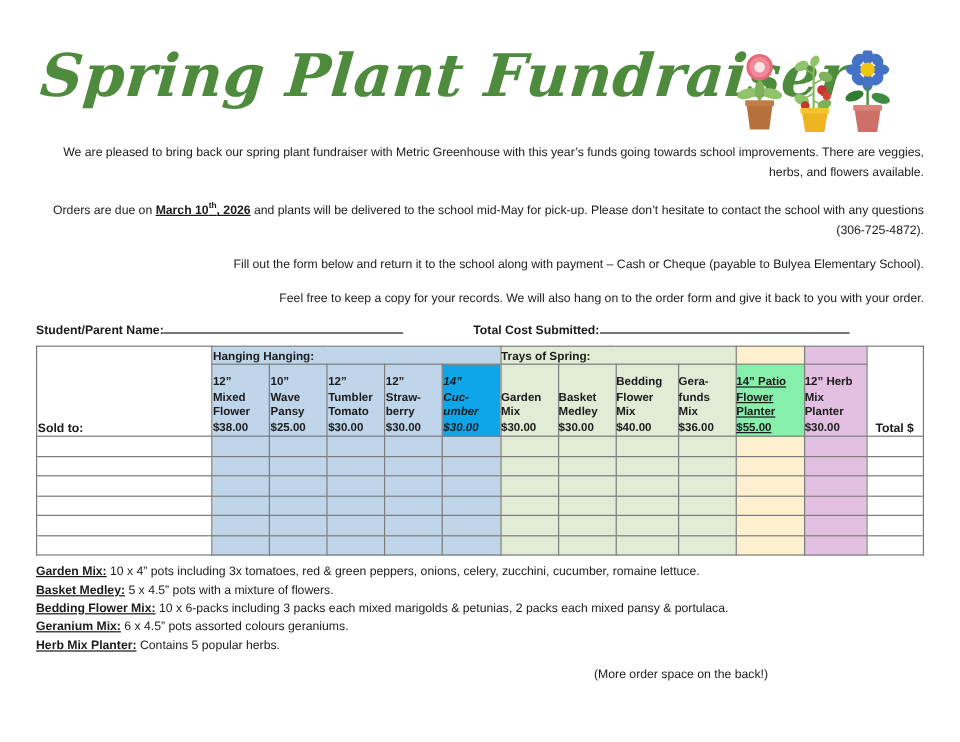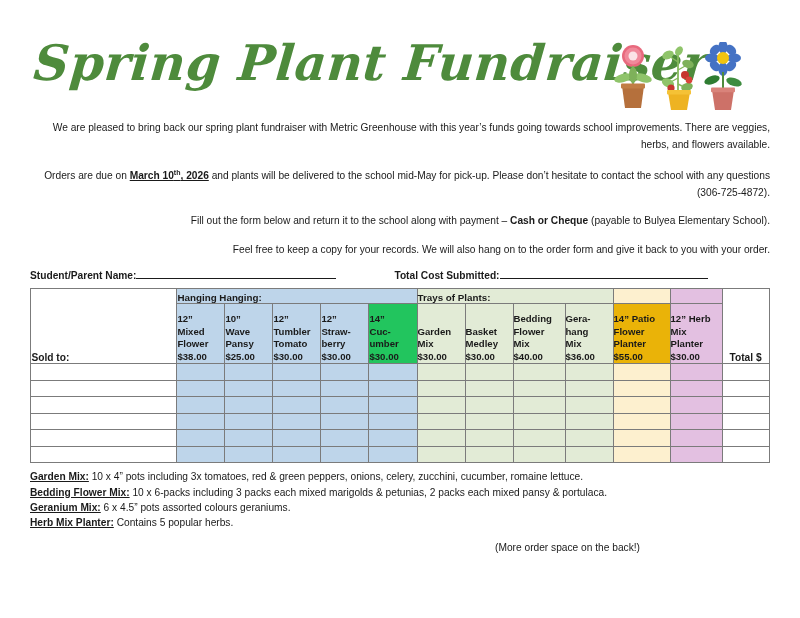--- a/index.html
+++ b/index.html
@@ -45,21 +45,21 @@
     padding: 0 30px;
     margin-top: 2px;
   }
   .para {
     font-size: 10.2px;
     line-height: 16.5px;
     margin: 0 0 12px 0;
     color: #1a1a1a;
     text-align: right;
   }
-  .b { font-weight: bold; }
+  .b { font-weight: normal; }
   .bu { font-weight: bold; text-decoration: underline; }
   sup { font-size: 7px; vertical-align: super; }
 
   
   #nameline {
     padding: 0 30px;
     font-size: 10.2px;
     font-weight: bold;
     display: flex;
     margin-top: 1px;
@@ -222,37 +222,37 @@
       <col style="width:48px">
     <col style="width:57px">
       <col style="width:52px">
     <col style="width:47px">
   </colgroup>
 
   <tbody>
       <tr>
     <td rowspan="2" class="soldto bg-white">Sold to:</td>
     <td colspan="5" class="grp-head bg-blue">Hanging Hanging:</td>
-    <td colspan="4" class="grp-head bg-green">Trays of Plants:</td>
+    <td colspan="4" class="grp-head bg-green">Trays of Spring:</td>
     <td class="bg-yellow"></td>
     <td class="bg-purple"></td>
     <td rowspan="2" class="totalcell bg-white">Total $</td>
   </tr>
 
   <tr id="col-head-row">
         <td class="col-head" style="background: rgb(190, 213, 234);"><span>12”</span><br><span>Mixed</span><br><span>Flower</span><br><span class="price">$38.00</span></td>
         <td class="col-head" style="background: rgb(190, 213, 234);"><span>10”</span><br><span>Wave</span><br><span>Pansy</span><br><span class="price">$25.00</span></td>
         <td class="col-head" style="background: rgb(190, 213, 234);"><span>12”</span><br><span>Tumbler</span><br><span>Tomato</span><br><span class="price">$30.00</span></td>
         <td class="col-head" style="background: rgb(190, 213, 234);"><span>12”</span><br><span>Straw-</span><br><span>berry</span><br><span class="price">$30.00</span></td>
-        <td class="col-head" style="background: #22c55e;"><span>14”</span><br><span>Cuc-</span><br><span>umber</span><br><span class="price">$30.00</span></td>
+        <td class="col-head" style="background: #0ea5e9; font-style: italic;"><span>14”</span><br><span>Cuc-</span><br><span>umber</span><br><span class="price">$30.00</span></td>
         <td class="col-head" style="background: rgb(226, 235, 214);"><span>Garden</span><br><span>Mix</span><br><span class="price">$30.00</span></td>
         <td class="col-head" style="background: rgb(226, 235, 214);"><span>Basket</span><br><span>Medley</span><br><span class="price">$30.00</span></td>
         <td class="col-head" style="background: rgb(226, 235, 214);"><span>Bedding</span><br><span>Flower</span><br><span>Mix</span><br><span class="price">$40.00</span></td>
-        <td class="col-head" style="background: rgb(226, 235, 214);"><span>Gera-</span><br><span>hang</span><br><span>Mix</span><br><span class="price">$36.00</span></td>
-        <td class="col-head" style="background: #eab308;"><span>14” Patio</span><br><span>Flower</span><br><span>Planter</span><br><span class="price">$55.00</span></td>
+        <td class="col-head" style="background: rgb(226, 235, 214);"><span>Gera-</span><br><span>funds</span><br><span>Mix</span><br><span class="price">$36.00</span></td>
+        <td class="col-head" style="background: #86efac; text-decoration: underline;"><span>14” Patio</span><br><span>Flower</span><br><span>Planter</span><br><span class="price">$55.00</span></td>
         <td class="col-head" style="background: rgb(227, 192, 225);"><span>12” Herb</span><br><span>Mix</span><br><span>Planter</span><br><span class="price">$30.00</span></td>
       </tr>
 
   </tbody>
     <tbody id="tbody-rows">
       <tr class="body-row">
         <td class="bg-white"></td>
         <td style="background: rgb(190, 213, 234);"></td>
         <td style="background: rgb(190, 213, 234);"></td>
         <td style="background: rgb(190, 213, 234);"></td>
@@ -339,18 +339,19 @@
         <td style="background: rgb(226, 235, 214);"></td>
         <td style="background: rgb(253, 240, 207);"></td>
         <td style="background: rgb(227, 192, 225);"></td>
         <td class="bg-white"></td>
       </tr>
     </tbody>
 </table>
 
 <div id="notes">
   <p class="note"><span class="bu">Garden Mix:</span><span> 10 x 4” pots including 3x tomatoes, red &amp; green peppers, onions, celery, zucchini, cucumber, romaine lettuce.</span></p>
+  <p class="note"><span class="bu">Basket Medley:</span><span> 5 x 4.5” pots with a mixture of flowers.</span></p>
   <p class="note"><span class="bu">Bedding Flower Mix:</span><span> 10 x 6-packs including 3 packs each mixed marigolds &amp; petunias, 2 packs each mixed pansy &amp; portulaca.</span></p>
   <p class="note"><span class="bu">Geranium Mix:</span><span> 6 x 4.5” pots assorted colours geraniums.</span></p>
   <p class="note"><span class="bu">Herb Mix Planter:</span><span> Contains 5 popular herbs.</span></p>
 
   <div id="backnote">(More order space on the back!)</div>
 </div>
 
 </body></html>

